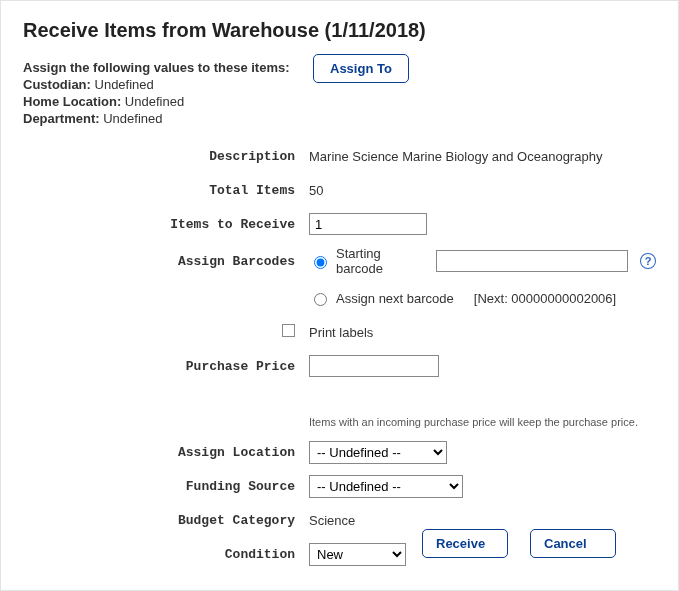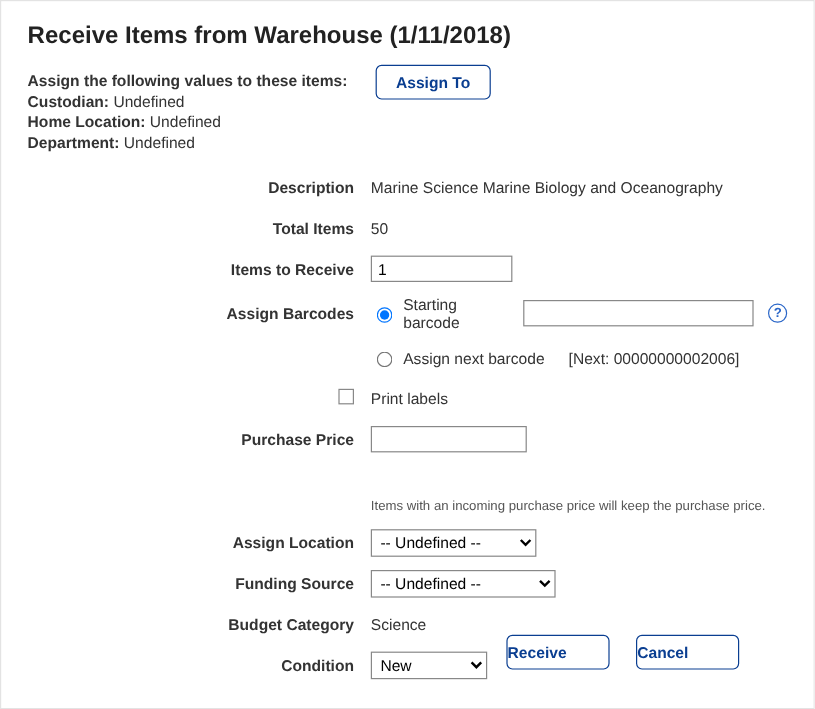--- a/index.html
+++ b/index.html
@@ -53,20 +53,21 @@
     display: flex;
     align-items: center;
     margin-bottom: 10px;
     min-height: 24px;
   }
   .row > .label {
     width: 286px;
     text-align: right;
     font-weight: bold;
     padding-right: 14px;
+    font-family: Liberation Mono, monospace;
   }
   .row > .value {
     flex: 1;
     display: flex;
     align-items: center;
     gap: 6px;
     font-weight: normal;
   }
   input[type="text"] {
     border: 1px solid #888;
@@ -119,21 +120,21 @@
     cursor: pointer;
     margin-left:2px;
   }
   .footer-btns {
     position: absolute;
     right: 62px;
     bottom: 32px;
     display: flex;
     gap: 22px;
   }
-  .footer-btns .btn { width: 86px; padding: 6px 0; }
+  .footer-btns .btn { width: 86px; padding: 6px 13px; }
 </style>
 </head>
 <body>
 
 <div class="container">
 
   <h2>Receive Items from Warehouse (1/11/2018)</h2>
 
   <div class="assign-block">
     <button class="btn assign-btn">Assign To</button>

